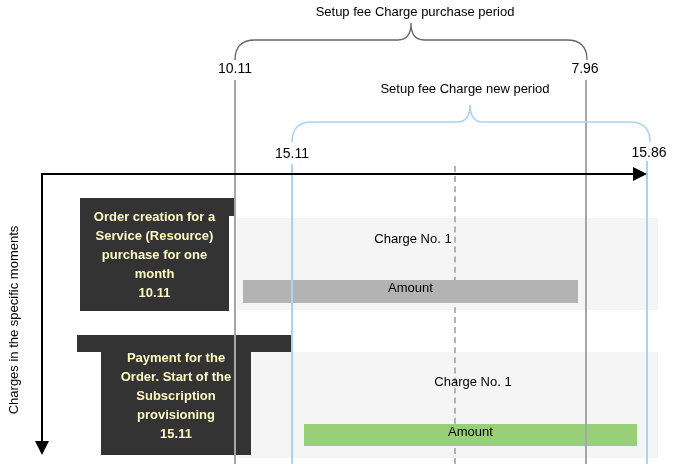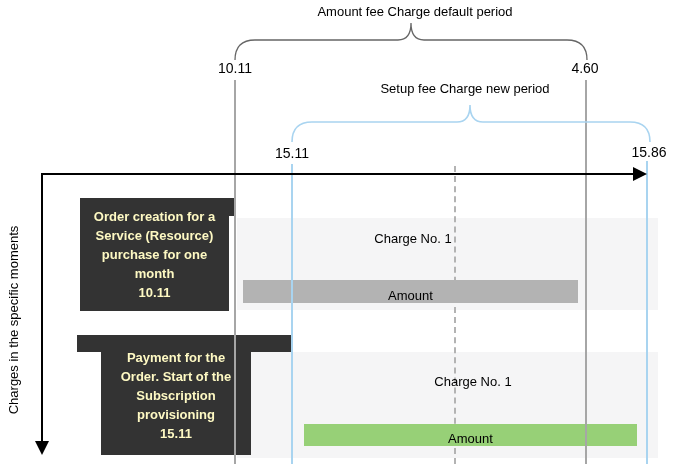--- a/index.html
+++ b/index.html
@@ -15,21 +15,21 @@
   
   .event-box{
     background:#333333;color:#fef9c3;z-index:2;
     display:flex;align-items:center;justify-content:center;
     font-weight:bold;font-size:13px;line-height:19px;text-align:center;
     white-space:pre-line;
   }
   .event-tab{background:#333333;z-index:2;}
   
   .amount-bar{
-    z-index:3;display:flex;align-items:flex-end;justify-content:center;
+    z-index:3;display:flex;align-items:flex-start;justify-content:center;
     font-size:13px;color:#000;
   }
   .bar-gray{background:#b3b3b3;}
   .bar-green{background:#97d077;}
   
   .charge-title{font-size:13px;text-align:center;z-index:5;}
   .status{font-size:13px;text-align:center;z-index:5;}
   .status-new{color:#e8892d;}
   .status-closed{color:#2d9e8b;}
   
@@ -86,28 +86,28 @@
   <div class="abs vline vline-blue" style="left:291px;top:164px;height:300px;"></div>
   <div class="abs vline vline-gray" style="left:585px;top:80px;height:384px;"></div>
   <div class="abs vline vline-blue" style="left:646px;top:161px;height:303px;"></div>
 
   <div class="abs axis-h" style="left:42px;top:173px;width:593px;"></div>
   <div class="abs arrow-right" style="left:633px;top:167px;"></div>
   <div class="abs axis-v" style="left:41px;top:173px;height:270px;"></div>
   <div class="abs arrow-down" style="left:35px;top:441px;"></div>
   <div class="abs y-axis-label" style="left:-130px;top:311px;">Charges in the specific moments</div>
 
-  <div class="abs lbl" style="left:265px;top:4px;width:300px;">Amount fee Charge default period</div>
+  <div class="abs lbl" style="left:265px;top:4px;width:300px;">Setup fee Charge purchase period</div>
   <svg class="brace" style="left:228px;top:18px;" width="364" height="44" viewBox="0 0 364 44">
     <path d="M 7,42 Q 7,22 27,22 L 170,22 Q 183,22 183,5 Q 183,22 196,22 L 339,22 Q 359,22 359,42" fill="none" stroke="#666666" stroke-width="1.3"></path>
   </svg>
 
   <div class="abs lbl" style="left:315px;top:81px;width:300px;">Setup fee Charge new period</div>
   <svg class="brace" style="left:285px;top:98px;" width="370" height="46" viewBox="0 0 370 46">
     <path d="M 7,44 Q 7,24 27,24 L 172,24 Q 185,24 185,7 Q 185,24 198,24 L 345,24 Q 365,24 365,44" fill="none" stroke="#a9d4f0" stroke-width="1.6"></path>
   </svg>
 
   <div class="abs lbl date" style="left:205px;top:61px;width:60px;">10.11</div>
-  <div class="abs lbl date" style="left:555px;top:61px;width:60px;">4.60</div>
+  <div class="abs lbl date" style="left:555px;top:61px;width:60px;">7.96</div>
   <div class="abs lbl date" style="left:262px;top:146px;width:60px;">15.11</div>
   <div class="abs lbl date" style="left:619px;top:145px;width:60px;">15.86</div>
 
 </div>
 
 </body></html>

